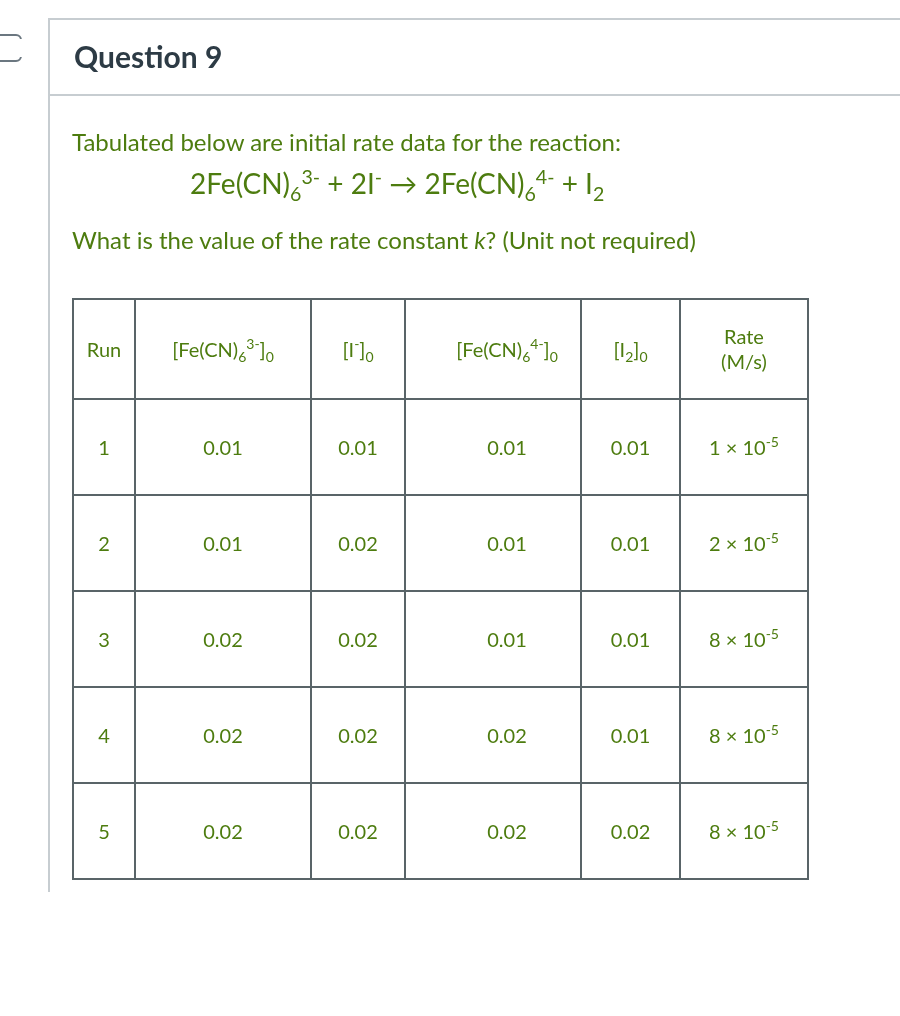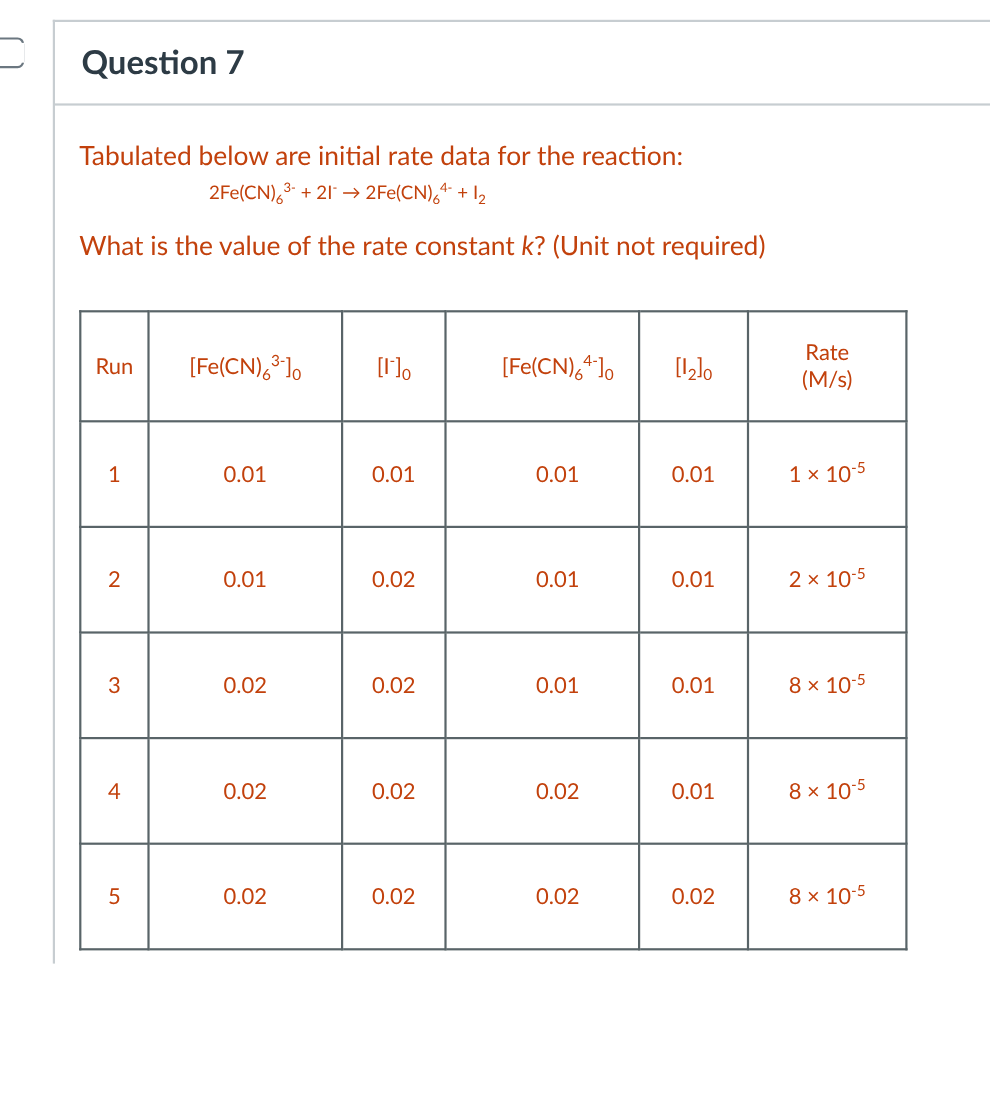--- a/index.html
+++ b/index.html
@@ -49,29 +49,29 @@
   .card-header {
     padding: 18px 24px 20px 24px;
     border-bottom: 2px solid #c7cdd1;
     font-size: 30px;
     font-weight: 700;
     color: #2d3b45;
   }
   .card-body {
     padding: 28px 22px 12px 22px;
     font-size: 24px;
-    color: #c2410c;
+    color: #4d7c0f;
     line-height: 1.5;
   }
   .intro { margin-bottom: 2px; }
   .equation {
     text-align: left;
     padding-left: 118px;
     margin-bottom: 18px;
-    font-size: 17px;
+    font-size: 28px;
   }
   .followup { margin-bottom: 40px; }
   sup { font-size: 0.7em; vertical-align: super; line-height: 0; }
   sub { font-size: 0.7em; vertical-align: sub; line-height: 0; }
   .italic { font-style: italic; }
 
   table {
     border-collapse: collapse;
     font-size: 20px;
   }
@@ -87,34 +87,34 @@
   }
   td {
     padding: 0 8px;
     height: 96px;
   }
   .col-run  { width: 62px; }
   .col-fe3  { width: 176px; margin-top: 32px; }
   .col-i    { width: 94px; }
   .col-fe4  { width: 176px; padding-left: 36px; }
   .col-i2   { width: 99px; }
-  .col-rate { width: 144px; }
+  .col-rate { width: 128px; }
 
   .rate-head { line-height: 1.25; }
 </style>
 </head>
 <body>
 
 <div class="page">
 
   <div class="sidebar-icon"></div>
 
   <div class="card">
 
-    <div class="card-header">Question 7</div>
+    <div class="card-header">Question 9</div>
 
     <div class="card-body">
 
       <div class="intro">Tabulated below are initial rate data for the reaction:</div>
 
       <div class="equation">2Fe(CN)<sub>6</sub><sup>3-</sup> + 2I<sup>-</sup> → 2Fe(CN)<sub>6</sub><sup>4-</sup> + I<sub>2</sub></div>
 
       <div class="followup">
         <span>What is the value of the rate constant </span><span class="italic">k</span><span>? (Unit not required)</span>
       </div>

